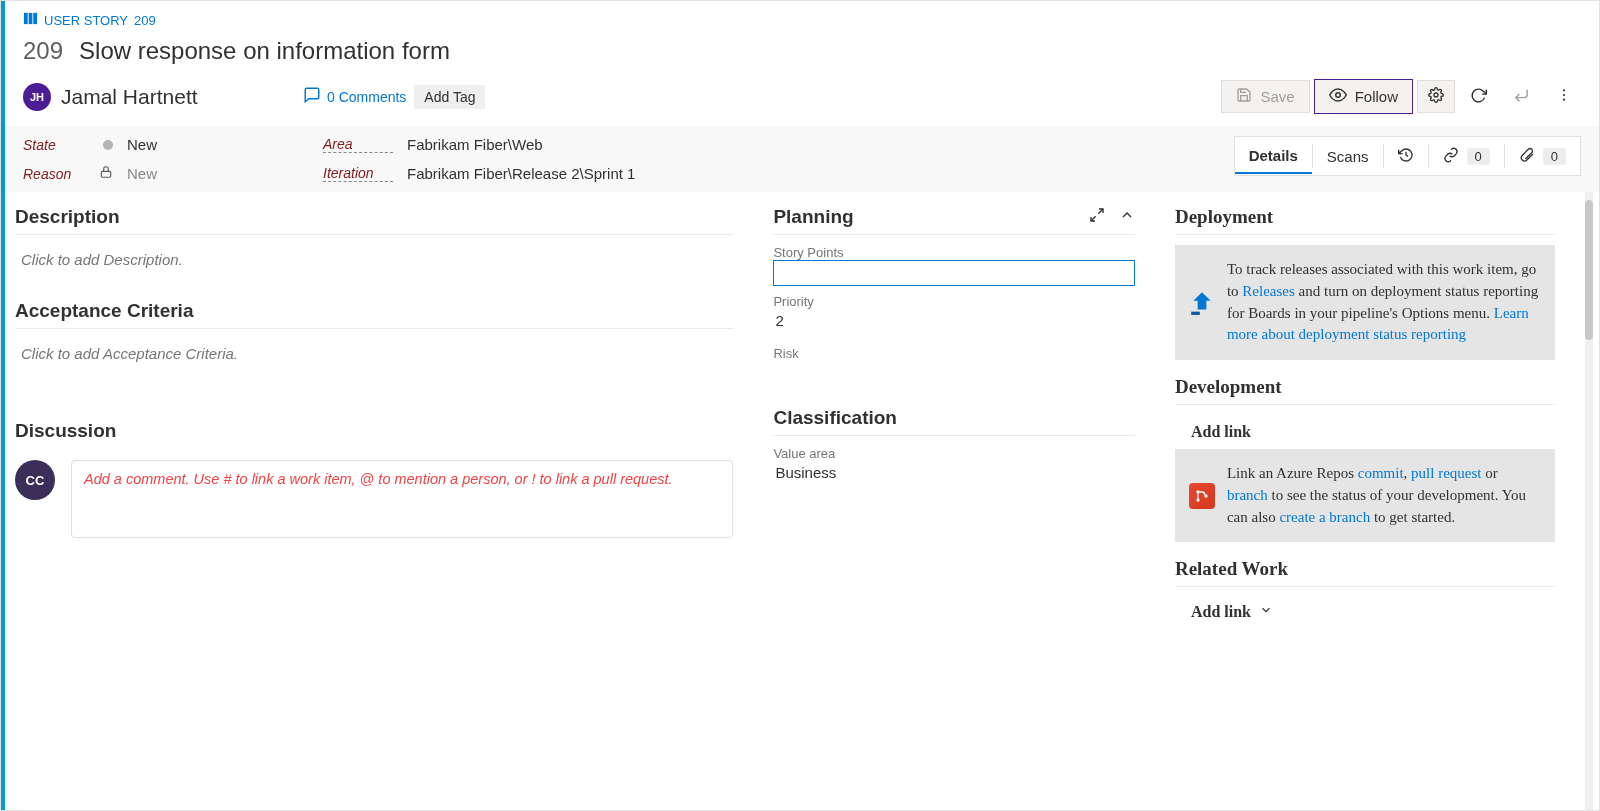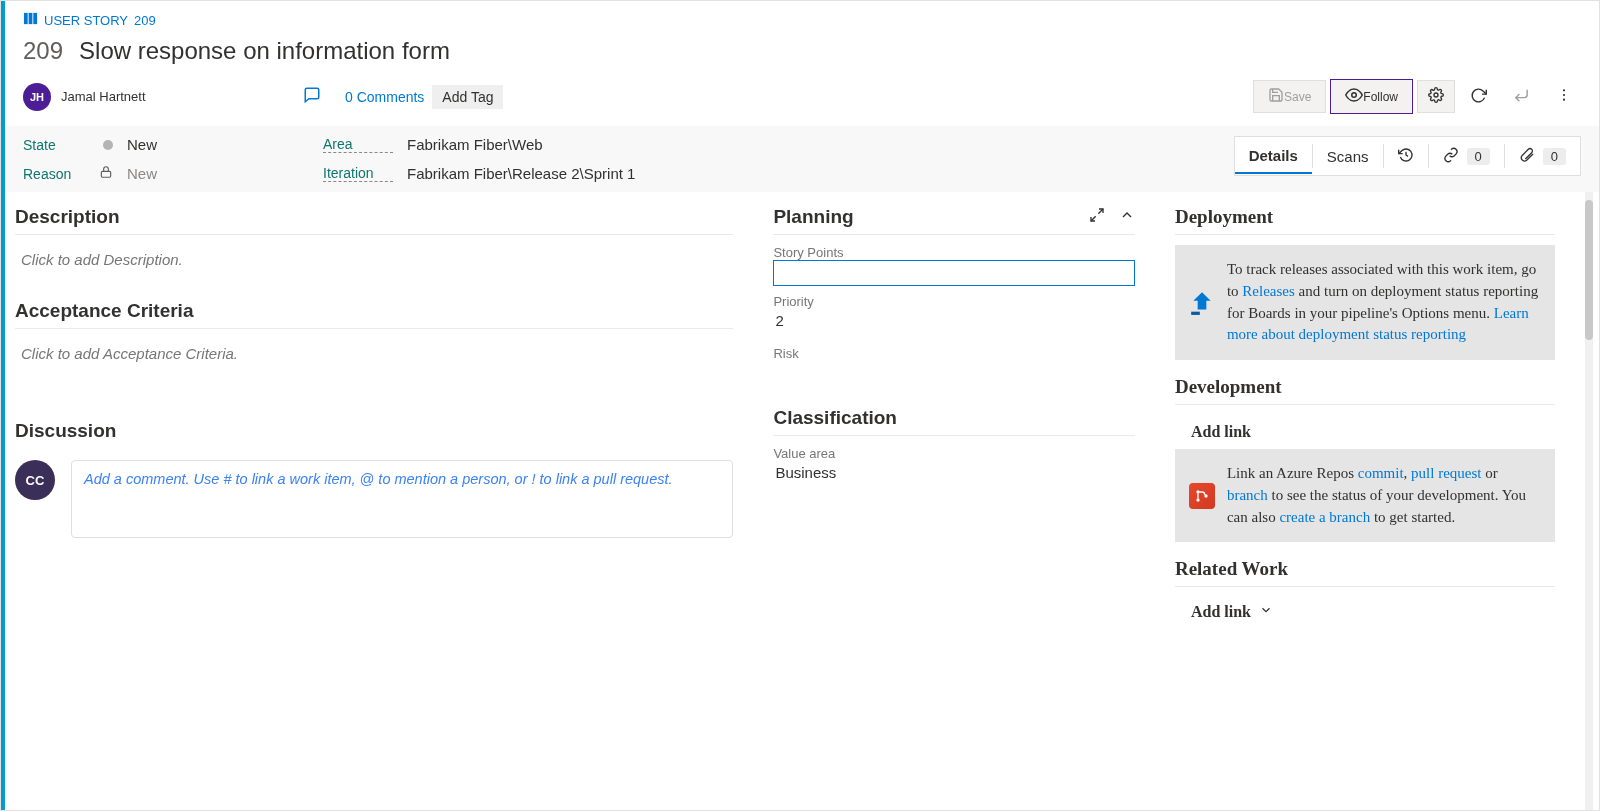--- a/index.html
+++ b/index.html
@@ -17,38 +17,38 @@
   .top { padding: 10px 0 0 18px; }
   .crumb { display: flex; align-items: center; gap: 6px; color: #0078D4; font-size: 13px; }
   .crumb .story-icon { color:#0078D4; }
   .title-row { display: flex; align-items: baseline; gap: 16px; margin-top: 8px; font-size: 24px; font-weight:400; }
   .title-row .id { color: #605e5c; }
   .row2 { display: flex; align-items: center; padding: 14px 16px 12px 18px; }
   .assignee { display:flex; align-items:center; gap:10px; width:260px; }
   .avatar { width:28px; height:28px; border-radius:50%; display:flex; align-items:center; justify-content:center; color:#fff; font-size:11px; font-weight:600;}
   .avatar.jh { background:#4c1d95;}
   .avatar.cc { background:#3b2e58; width:40px; height:40px; font-size:13px;}
-  .comments-pill { display:flex; align-items:center; gap:24px; color:#0078D4; margin-left:20px; cursor:pointer;}
+  .comments-pill { display:flex; align-items:center; gap:6px; color:#0078D4; margin-left:20px; cursor:pointer;}
   .addtag { background:#efefef; padding:4px 10px; margin-left:8px; cursor:pointer;}
   .flex-grow { flex:1; }
   .toolbar { display:flex; align-items:center; gap:0; margin-left:auto;}
-  .btn { display:flex; align-items:center; padding:6px 14px; background:#fff; cursor:pointer; font-size:12px; border:1px solid transparent; }
+  .btn { display:flex; align-items:center; gap:8px; padding:6px 14px; background:#fff; cursor:pointer; font-size:15px; border:1px solid transparent; }
   .btn.save { background:#f3f2f1; color:#a19f9d; border:1px solid #e1dfdd; cursor:not-allowed;}
   .btn.follow { background:#f3f2f1; border:1px solid #4c1d95;}
   .btn.iconOnly { background:#f3f2f1; border:1px solid #e1dfdd; padding:6px 10px;}
   .btn.bare { padding:6px 10px; }
   .toolbar > .btn { margin-left:4px; }
   svg { flex-shrink:0; }
 
   .meta-bar { background:#f8f8f8; padding:10px 18px 10px 18px; display:flex; }
   .meta-col { display:flex; flex-direction:column; gap:12px;}
   .meta-col.c1 { width:300px; }
   .meta-col.c2 { flex:1; }
   .meta-row { display:flex; align-items:center; gap:14px; font-size:15px; }
-  .meta-label { color:#0f766e; font-size:14px; width:62px;}
+  .meta-label { color:#7f1d1d; font-size:14px; width:62px;font-style:italic;}
   .meta-label.dashed { border-bottom:1px dashed #888;}
   .state-dot { width:10px;height:10px;border-radius:50%; background:#b4b4b4; margin-left:4px;}
   .lock-icon { color:#605e5c;}
   .meta-reason-val { color:#8a8886;}
 
   .tabs { display:flex; align-items:center; margin-left:auto; border:1px solid #e1dfdd; background:#fff; height:40px; }
   .tab { padding:8px 14px; cursor:pointer; font-size:15px; display:flex; align-items:center; gap:6px; color:#323130;}
   .tab.active { font-weight:600; border-bottom:2px solid #0078D4; }
   .tab.iconcount { gap:8px;}
   .count-badge { background:#ededed; padding:1px 8px; border-radius:3px; font-size:13px;}
@@ -69,21 +69,21 @@
   .field-lbl { color:#767676; font-size:13px; margin-top:8px; }
   .field-val { font-size:15px; padding:3px 2px;}
   .field-input { border:1px solid #0078D4; height:26px; padding:2px 6px; width:100%; outline:none; font-size:14px;}
   .card { background:#e5e5e5; padding:14px 14px; display:flex; gap:12px; font-size:15px; line-height:1.45;}
   .card .txt { flex:1;}
   .link { color:#0078D4; cursor:pointer;}
   .sub-head { font-weight:600; font-size:16px; padding:8px 0 8px 16px;}
   .add-link-row { font-weight:600; font-size:16px; display:flex; align-items:center; gap:8px; padding:6px 0 6px 16px; cursor:pointer;}
   .parent-link { color:#0078D4; padding:8px 0 8px 16px; cursor:pointer; font-size:15px;}
   .discussion-box { display:flex; gap:16px; }
-  .comment-area { flex:1; border:1px solid #e1dfdd; border-radius:4px; min-height:78px; padding:10px 12px; color:#3b82f6; font-style:italic; font-size:14.5px;}
+  .comment-area { flex:1; border:1px solid #e1dfdd; border-radius:4px; min-height:78px; padding:10px 12px; color:#ef4444; font-style:italic; font-size:14.5px;}
   .gap-lg { height:26px;}
   .dep-icon { width:26px; height:26px; flex-shrink:0;}
   .dev-icon { width:26px; height:26px; border-radius:4px; background:linear-gradient(135deg,#e8472c,#d13a20); display:flex; align-items:center; justify-content:center;}
   .mid-icons { display:flex; gap:14px; margin-left:auto; }
   .mid-icons span { cursor:pointer; color:#323130;}
 </style>
 </head>
 <body>
 
 <div class="container">
@@ -102,21 +102,21 @@
     </div>
     <div class="title-row">
       <span class="id">209</span>
       <span>Slow response on information form</span>
     </div>
   </div>
 
   <div class="row2">
     <div class="assignee">
       <div class="avatar jh">JH</div>
-      <span style="font-size:13px;">Jamal Hartnett</span>
+      <span style="font-size:21px;">Jamal Hartnett</span>
     </div>
     <div class="comments-pill">
       <span>
         <svg width="18" height="18" viewBox="0 0 24 24" fill="none" stroke="#0078D4" stroke-width="2">
             <path d="M21 15a2 2 0 0 1-2 2H8l-5 4V5a2 2 0 0 1 2-2h14a2 2 0 0 1 2 2z"></path>
           </svg>
       </span>
       <span>0 Comments</span>
     </div>
     <div class="addtag">Add Tag</div>

